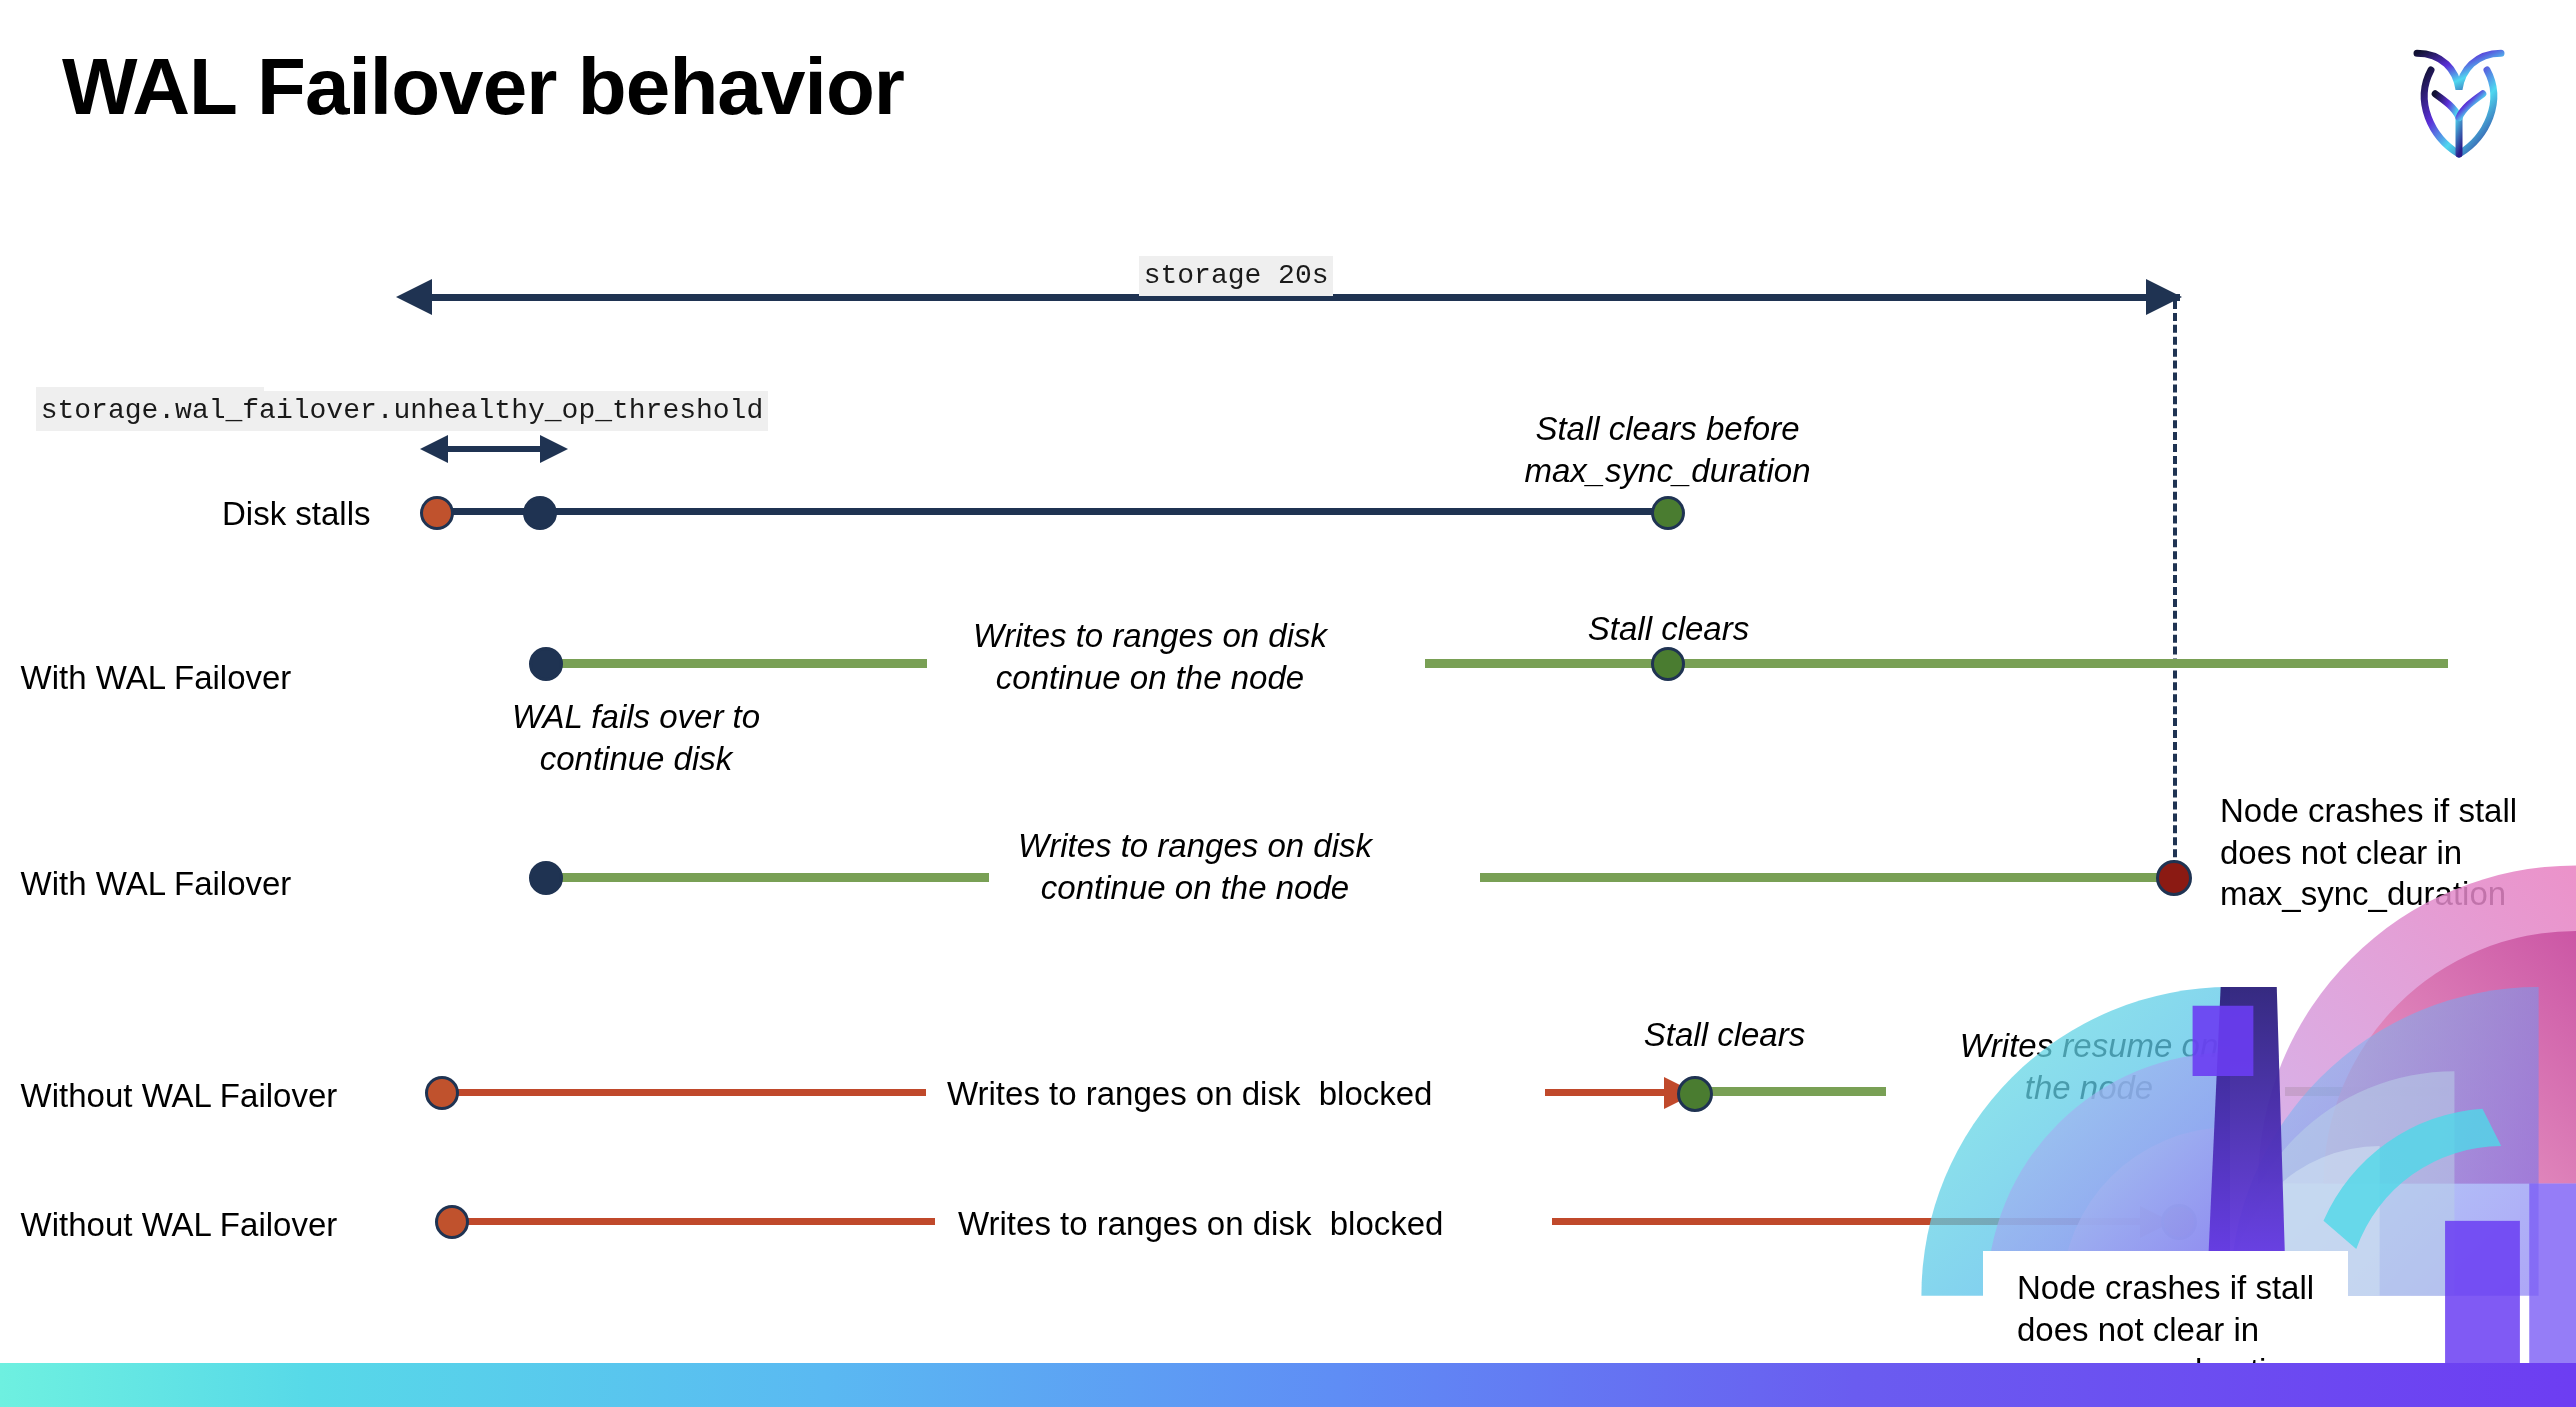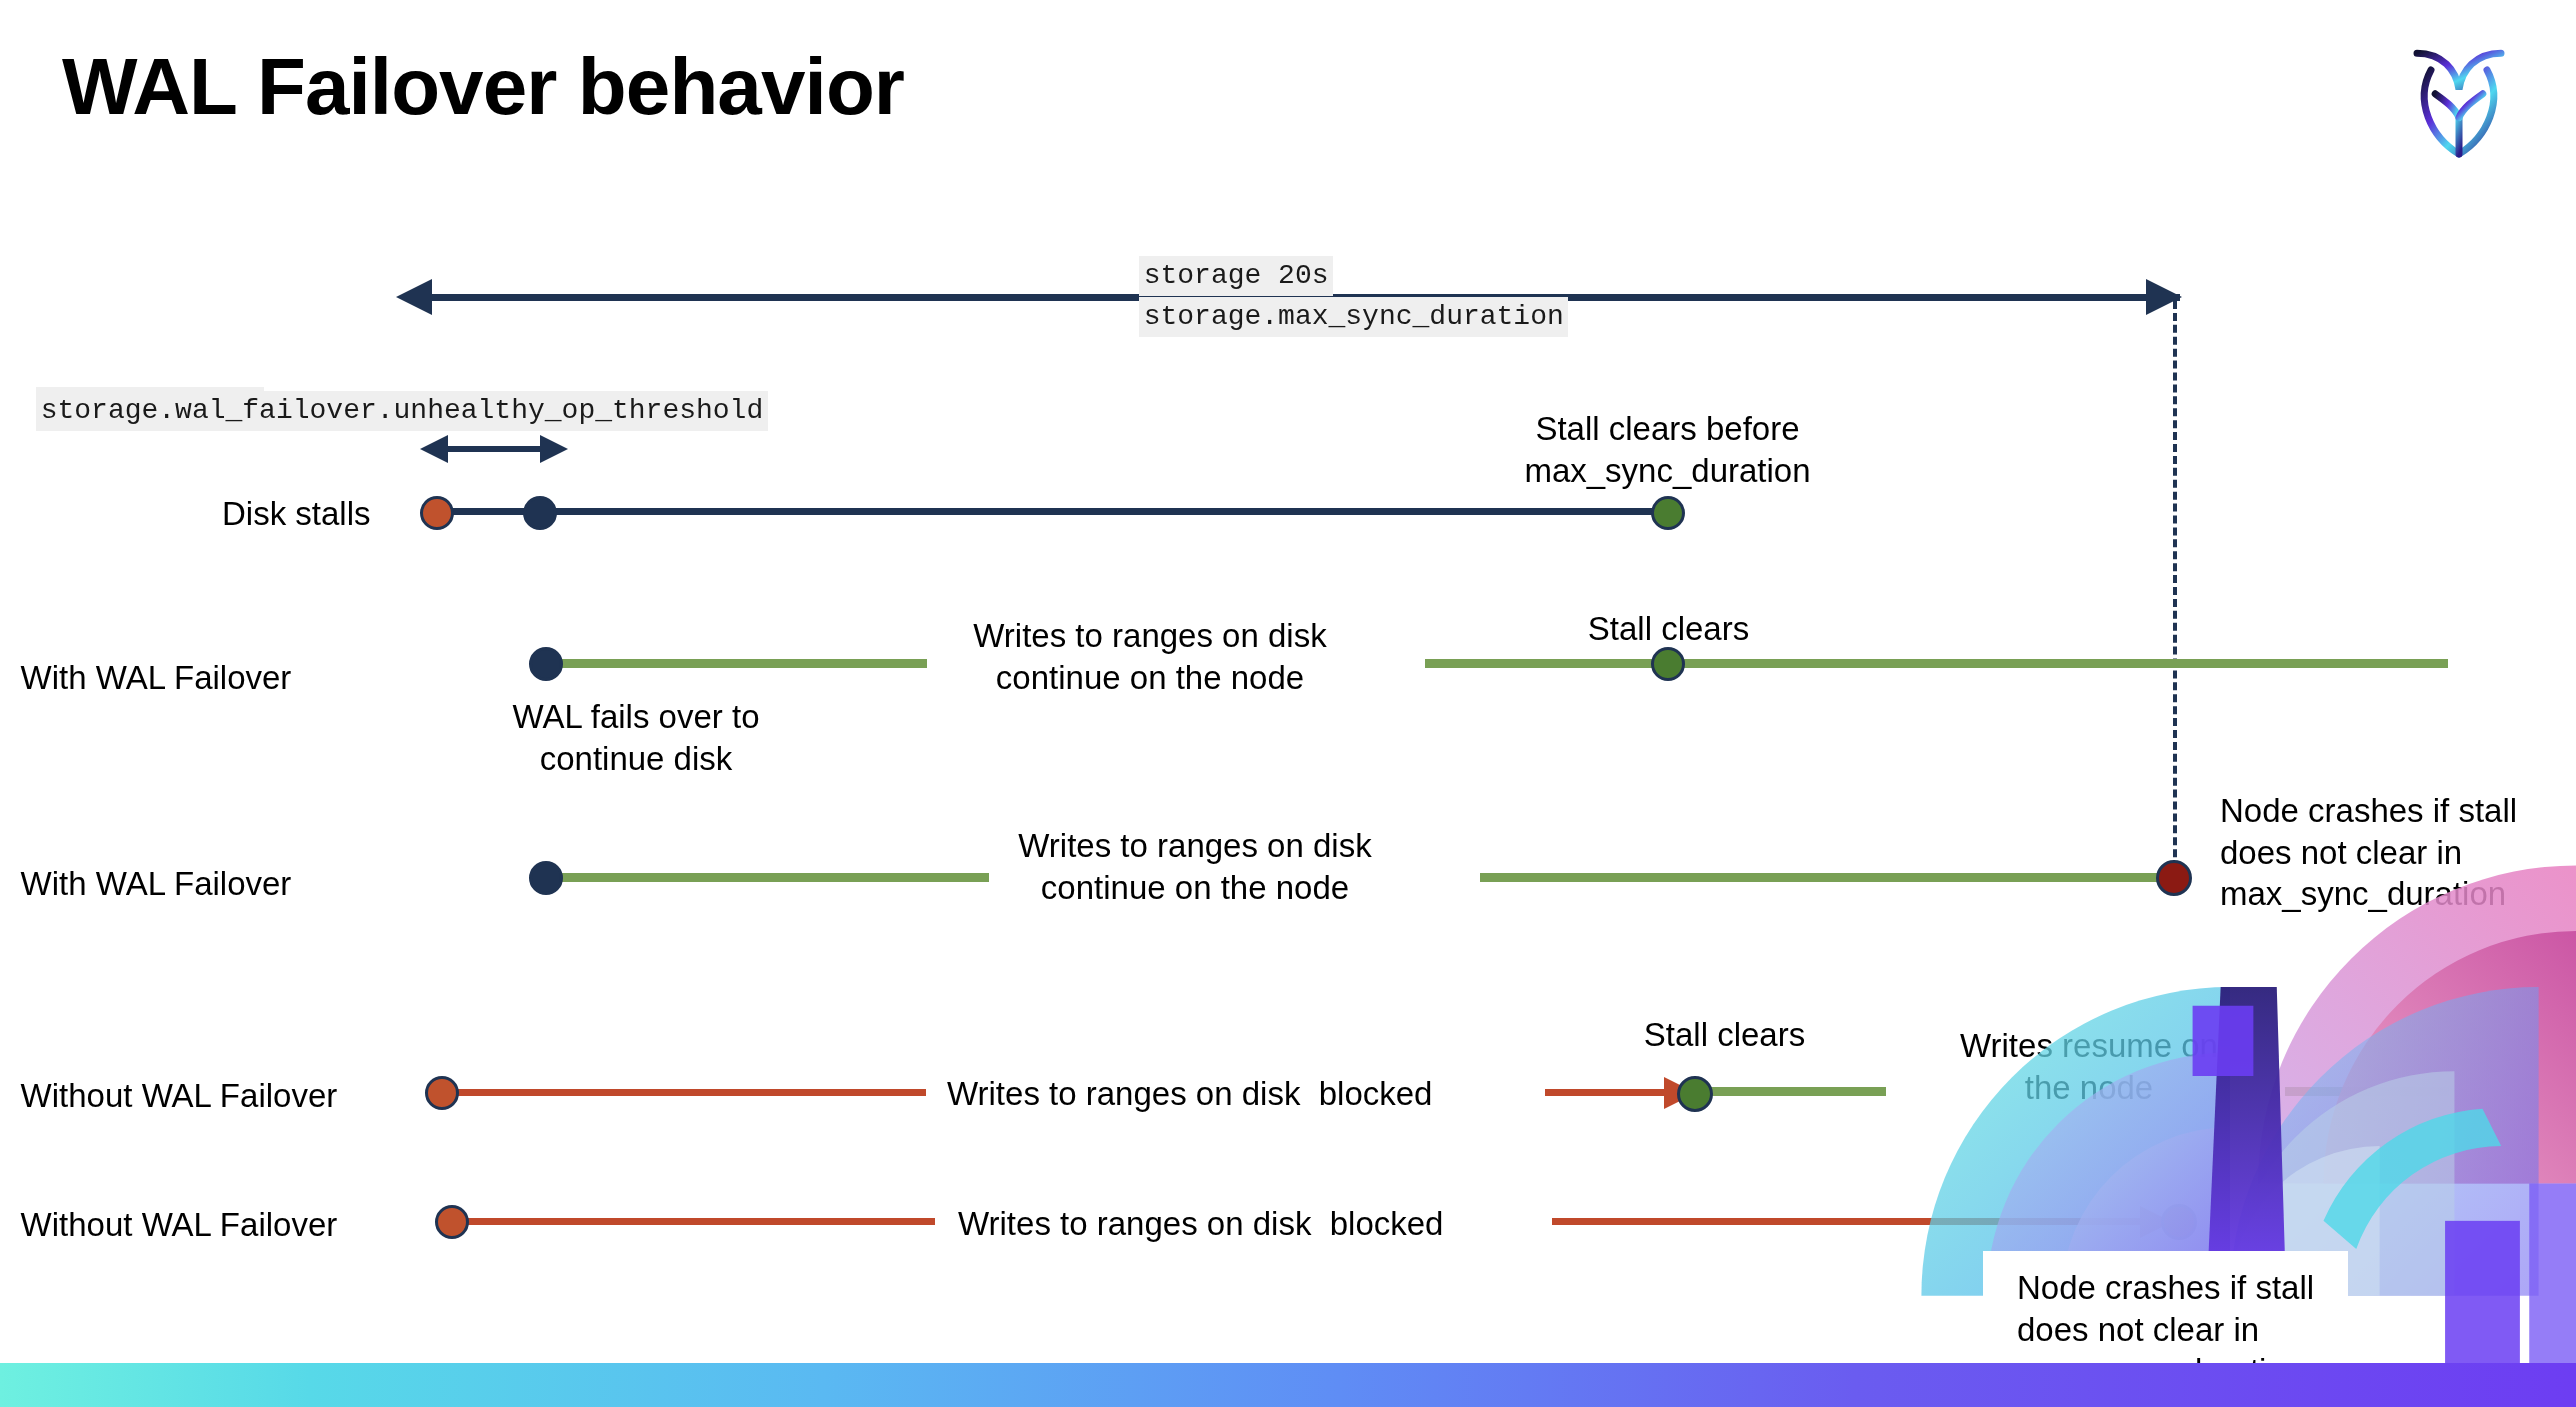--- a/index.html
+++ b/index.html
@@ -25,21 +25,21 @@
 
   
   .deco{position:absolute;right:0;bottom:0;width:692px;height:580px;overflow:hidden;pointer-events:none;}
   .bottombar{
     position:absolute;left:0;bottom:0;width:2576px;height:45px;
     background:linear-gradient(90deg,#6ef0e0 0%,#57d9e8 12%,#5ab9f2 32%,#5f8df5 52%,#6a5cf0 72%,#6d3df2 100%);
   }
 
   
   .txt{position:absolute;color:#000000;font-size:33px;line-height:1.26;white-space:pre;}
-  .txt.c{text-align:center;}
+  .txt.c{text-align:center;font-style:italic;}
   .rowlabel{position:absolute;font-size:33px;color:#000;white-space:nowrap;}
 
   
   .code{
     position:absolute;
     font-family:"Liberation Mono","DejaVu Sans Mono",monospace;
     font-size:28px;color:#1a1a1a;background:#efefef;
     padding:1.9px 4.7px;white-space:pre;line-height:1.3;
   }
 
@@ -97,21 +97,20 @@
         <path d="M67 47 C 60 52, 53 57, 50 64"></path>
       </g>
     </svg>
   </div>
 
   <div class="ln navy" style="left:430px;top:294px;width:1750px;height:6.5px;"></div>
   <div class="arw arw-l" style="left:396px;top:279px;"></div>
   <div class="arw arw-r" style="left:2146px;top:279px;"></div>
 
   <div class="code" style="left:1139px;top:256px;">storage 20s</div>
-  <div class="code" style="left:1139px;top:297px;">storage.max_sync_duration</div>
 
   <div class="dashed" style="left:2173px;top:301px;height:580px;"></div>
 
   <div class="code" style="left:36px;top:350px;margin-top:37px;">default 100ms</div>
   <div class="code" style="left:36px;top:391px;">storage.wal_failover.unhealthy_op_threshold</div>
 
   <div class="ln navy" style="left:436px;top:446px;width:122px;height:5.6px;"></div>
   <div class="arw arw-l-sm" style="left:420px;top:435px;"></div>
   <div class="arw arw-r-sm" style="left:540px;top:435px;"></div>
 

